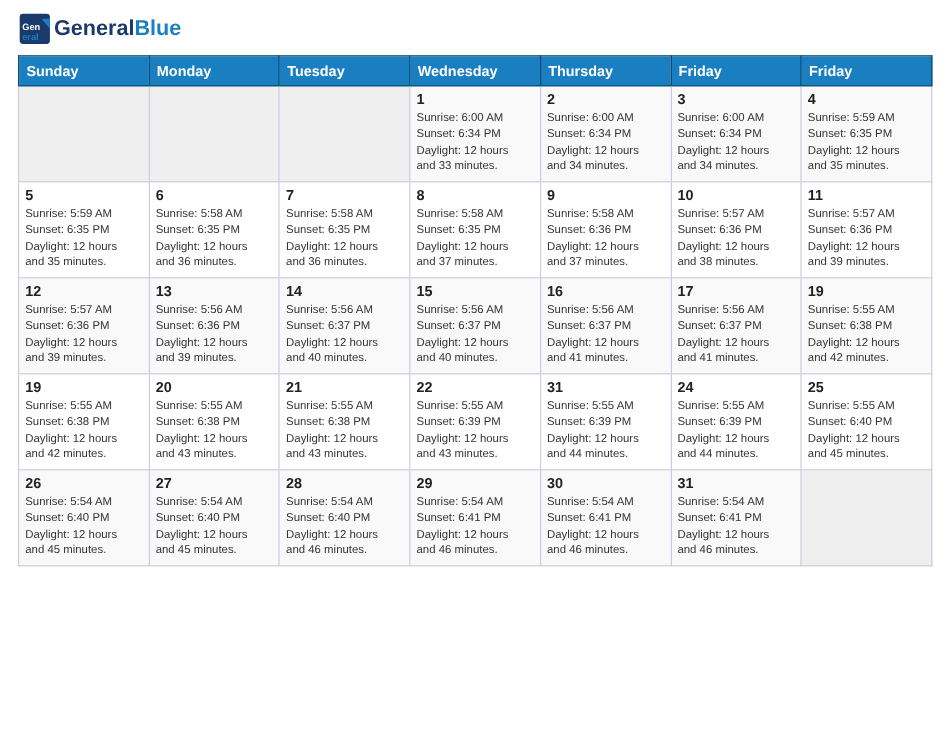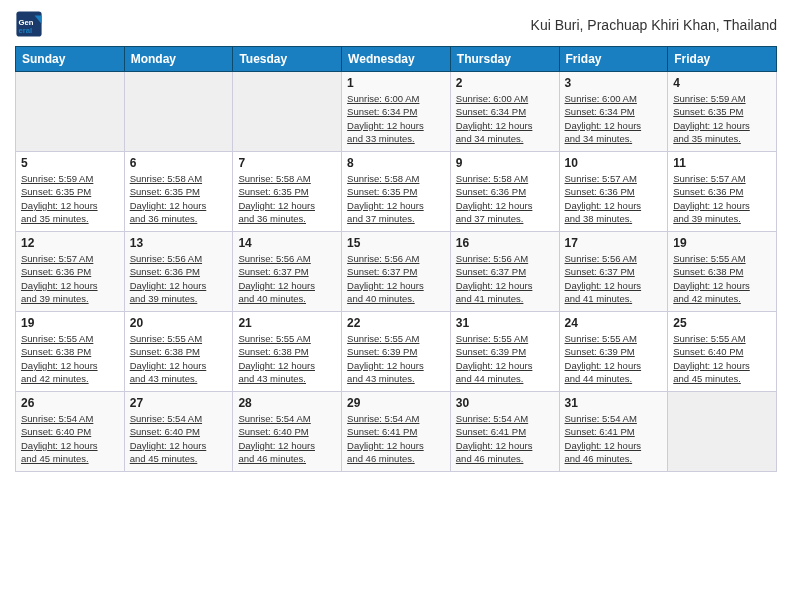--- a/index.html
+++ b/index.html
@@ -11,42 +11,46 @@
     .logo-blue { color: #1a7fc1; }
     .logo-icon { width: 28px; height: 28px; margin-right: 2px; }
     .title-block { text-align: right; }
     .month-title { font-size: 36px; font-weight: bold; color: #1a3a6b; }
     .location { font-size: 14px; color: #333; margin-top: 2px; }
     .calendar { width: 100%; border-collapse: collapse; }
     .calendar th { background: #1a7fc1; color: #fff; text-align: left; padding: 5px 6px; font-size: 12px; border: 1px solid #0c4a6e; }
     .calendar td { border: 1px solid #ccd; vertical-align: top; padding: 4px 5px; width: calc(100%/7); background: #fff; }
     .calendar tr.week-row td { height: 80px; }
     .day-num { font-weight: bold; font-size: 12px; color: #222; margin-bottom: 2px; }
-    .day-info { font-size: 9.5px; color: #333; line-height: 1.4; text-decoration: underline; }
+    .day-info { font-size: 9.5px; color: #333; line-height: 1.4; }
     .empty { background: #f5f5f5; }
     .calendar tbody tr:nth-child(odd) td { background: #f9f9f9; }
     .calendar tbody tr:nth-child(odd) td.empty { background: #efefef; }
     .calendar tbody tr:nth-child(even) td { background: #fff; }
     .calendar tbody tr:nth-child(even) td.empty { background: #f5f5f5; }
   </style>
 </head>
 <body>
 
 <div class="container">
   <div class="header">
     <div class="logo">
       <svg class="logo-icon" viewBox="0 0 40 40" xmlns="http://www.w3.org/2000/svg">
         <rect x="2" y="2" width="36" height="36" rx="4" fill="#1a3a6b"></rect>
         <text x="5" y="22" font-size="11" fill="white" font-family="Arial" font-weight="bold">Gen</text>
         <text x="5" y="33" font-size="11" fill="#1a7fc1" font-family="Arial" font-weight="bold">eral</text>
         <polygon points="28,8 38,8 38,20" fill="#1a7fc1"></polygon>
       </svg>
+      <div>
+        <div class="logo-text">
+          <span>General</span><span class="logo-blue">Blue</span>
+        </div>
+      </div>
     </div>
     <div class="title-block">
-      <div class="location">Kui Buri, Prachuap Khiri Khan, Thailand</div>
     </div>
   </div>
 
   <table class="calendar">
     <thead>
       <tr>
       <th>Sunday</th>
           <th>Monday</th>
           <th>Tuesday</th>
           <th>Wednesday</th>

